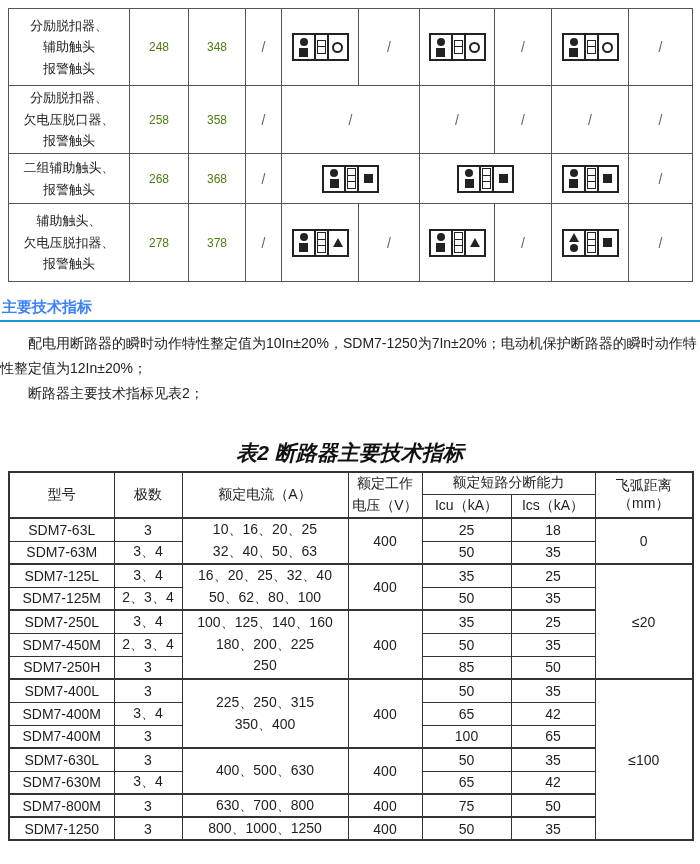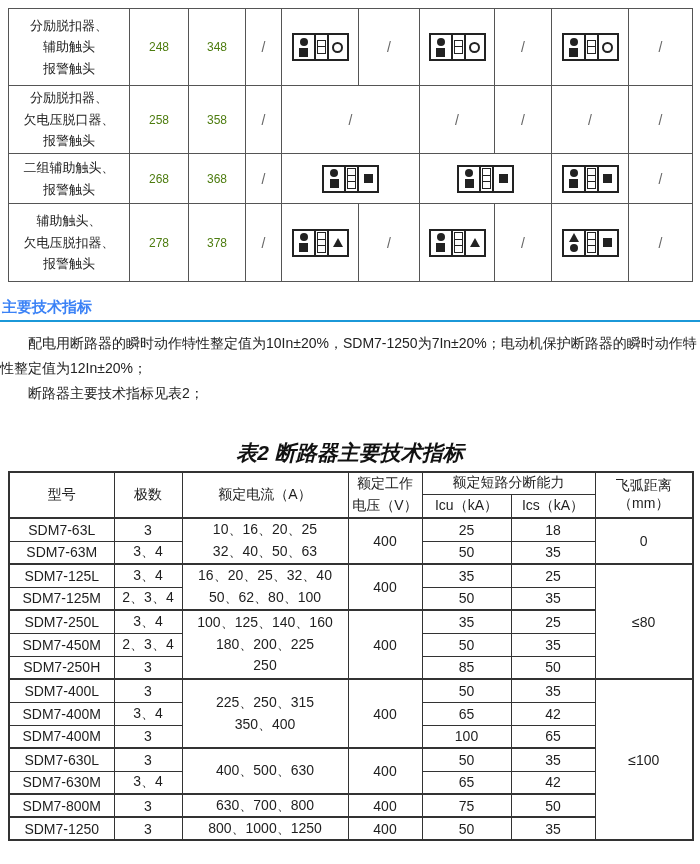--- a/index.html
+++ b/index.html
@@ -296,21 +296,21 @@
       <td>35</td>
     </tr>
     <tr class="gs">
       <td>SDM7-125L</td>
       <td>3、4</td>
       <td rowspan="2" class="pre">16、20、25、32、40
 50、62、80、100</td>
       <td rowspan="2">400</td>
       <td>35</td>
       <td>25</td>
-      <td rowspan="5">≤80</td>
+      <td rowspan="5">≤20</td>
     </tr>
     <tr>
       <td>SDM7-125M</td>
       <td>2、3、4</td>
       <td>50</td>
       <td>35</td>
     </tr>
     <tr class="gs">
       <td>SDM7-250L</td>
       <td>3、4</td>

